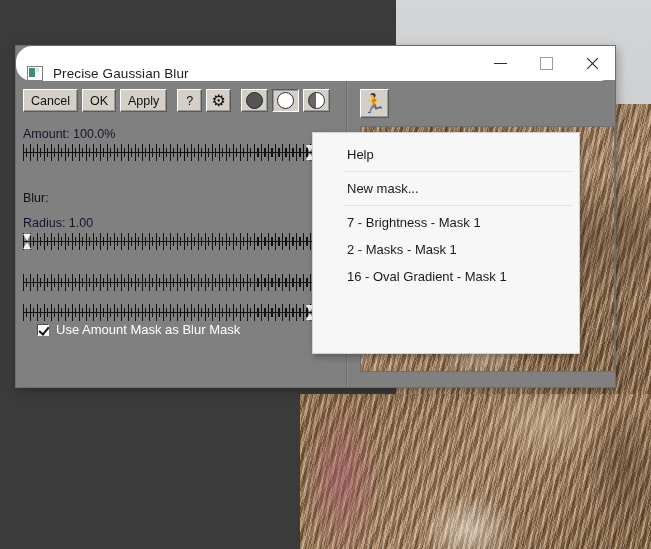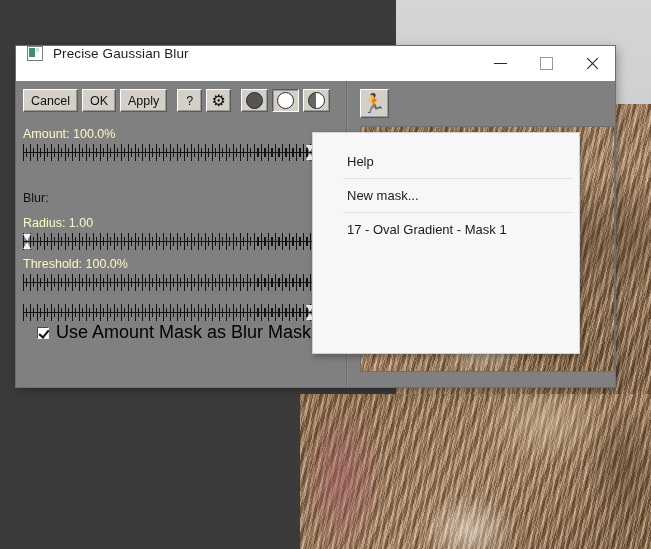--- a/index.html
+++ b/index.html
@@ -49,21 +49,21 @@
   #feather-bottom{left:300px;top:394px;width:351px;height:155px;}
 
   
   #dialog{
     position:absolute;left:16px;top:46px;width:599px;height:341px;
     background:#808080;
     box-shadow:0 0 0 1px #6d6d6d, 2px 3px 10px rgba(0,0,0,.35);
   }
   #titlebar{
     height:35px;background:#ffffff;position:relative;
-    display:flex;align-items:flex-start;
+    display:flex;align-items:flex-end;border-radius:16px;
   }
   #app-icon{
     width:14px;height:13px;margin-left:11px;margin-right:10px;
     background:#ffffff;border:1px solid #7d7d7d;
     position:relative;flex:none;
   }
   #app-icon::before{
     content:"";position:absolute;left:1px;top:1px;width:6px;height:9px;
     background:#3d8f6d;
   }
@@ -123,21 +123,21 @@
   .circ.light{background:#ffffff;}
   .circ.half{background:linear-gradient(90deg,#676767 0 50%, #ffffff 50% 100%);}
   .gear{position:relative;width:14px;height:14px;}
   .gear::before{
     content:"\2699";position:absolute;left:50%;top:50%;
     transform:translate(-50%,-52%);font-size:16px;line-height:1;color:#0d0d0d;
   }
 
   
   .slabel{
-    position:absolute;left:7px;font-size:12.5px;color:#fef9c3;white-space:nowrap;
+    position:absolute;left:7px;font-size:12.5px;color:#0f172a;white-space:nowrap;
   }
   .track{
     position:absolute;left:7px;height:17px;
     background:#808080;
   }
   .track .ticks{
     position:absolute;left:0;top:0;right:0;height:17px;
     background-image:
       repeating-linear-gradient(90deg,#111 0px,#111 1px,transparent 1px,transparent 7px);
     background-size:auto 17px;
@@ -194,21 +194,21 @@
     width:12px;height:12px;background:#ffffff;
     border-top:1px solid #4a4a4a;border-left:1px solid #4a4a4a;
     border-right:1px solid #f0f0f0;border-bottom:1px solid #f0f0f0;
     position:relative;margin-right:7px;box-sizing:border-box;
   }
   #cbox::after{
     content:"";position:absolute;left:3px;top:0px;width:4px;height:8px;
     border-right:2px solid #101010;border-bottom:2px solid #101010;
     transform:rotate(40deg);
   }
-  #cblabel{font-size:18px;color:#000000;}
+  #cblabel{font-size:13px;color:#ffffff;}
 
   
   #right-pane{position:absolute;left:332px;top:0;width:267px;height:306px;}
   #run-btn{
     position:absolute;left:12px;top:8px;width:27px;height:27px;
     background:#d4d0c8;
     border-top:1px solid #ffffff;border-left:1px solid #ffffff;
     border-right:1px solid #5a5a5a;border-bottom:1px solid #5a5a5a;
     box-shadow:inset -1px -1px 0 #9a9a9a;
     display:flex;align-items:center;justify-content:center;
@@ -218,21 +218,21 @@
     position:absolute;left:12px;top:45px;width:255px;height:246px;
     overflow:hidden;background:#9a7b5a;
     border:1px solid #6f6f6f;box-sizing:border-box;
   }
 
   
   #menu{
     position:absolute;left:312px;top:132px;width:268px;height:222px;
     background:#f7f7f7;border:1px solid #d2d2d2;
     box-shadow:2px 3px 7px rgba(0,0,0,.30);
-    padding-top:15px;box-sizing:border-box;
+    padding-top:8px;box-sizing:border-box;
   }
   .mitem{
     height:27px;display:flex;align-items:center;
     padding-left:34px;font-size:13px;color:#1a1a1a;box-sizing:border-box;
     white-space:nowrap;
   }
   .msep{height:1px;background:#e2e2e2;margin:3px 6px 3px 30px;}
 </style>
 </head>
 <body>
@@ -301,21 +301,20 @@
       </div>
 
       <div class="slabel" style="top:135px">Radius: 1.00</div>
       <div class="track" style="top:152px;width:318px">
         <div class="axis"></div>
         <div class="ticks"></div>
         <div class="ticks short"></div>
         <div class="thumb" style="left:0px"></div>
       </div>
 
-      <div class="slabel" style="top:176px">Threshold: 100.0%</div>
       <div class="track" style="top:193px;width:318px">
         <div class="axis"></div>
         <div class="ticks"></div>
         <div class="ticks short"></div>
       </div>
 
       <div class="track" style="top:223px;width:290px">
         <div class="axis"></div>
         <div class="ticks"></div>
         <div class="ticks short"></div>
@@ -338,14 +337,16 @@
     </div>
 
   </div>
 </div>
 
 <div id="menu">
   <div class="mitem">Help</div>
   <div class="msep"></div>
   <div class="mitem">New mask...</div>
   <div class="msep"></div>
-  <div class="mitem">17 - Oval Gradient - Mask 1</div>
+  <div class="mitem">7 - Brightness - Mask 1</div>
+  <div class="mitem">2 - Masks - Mask 1</div>
+  <div class="mitem">16 - Oval Gradient - Mask 1</div>
 </div>
 
 </body></html>

